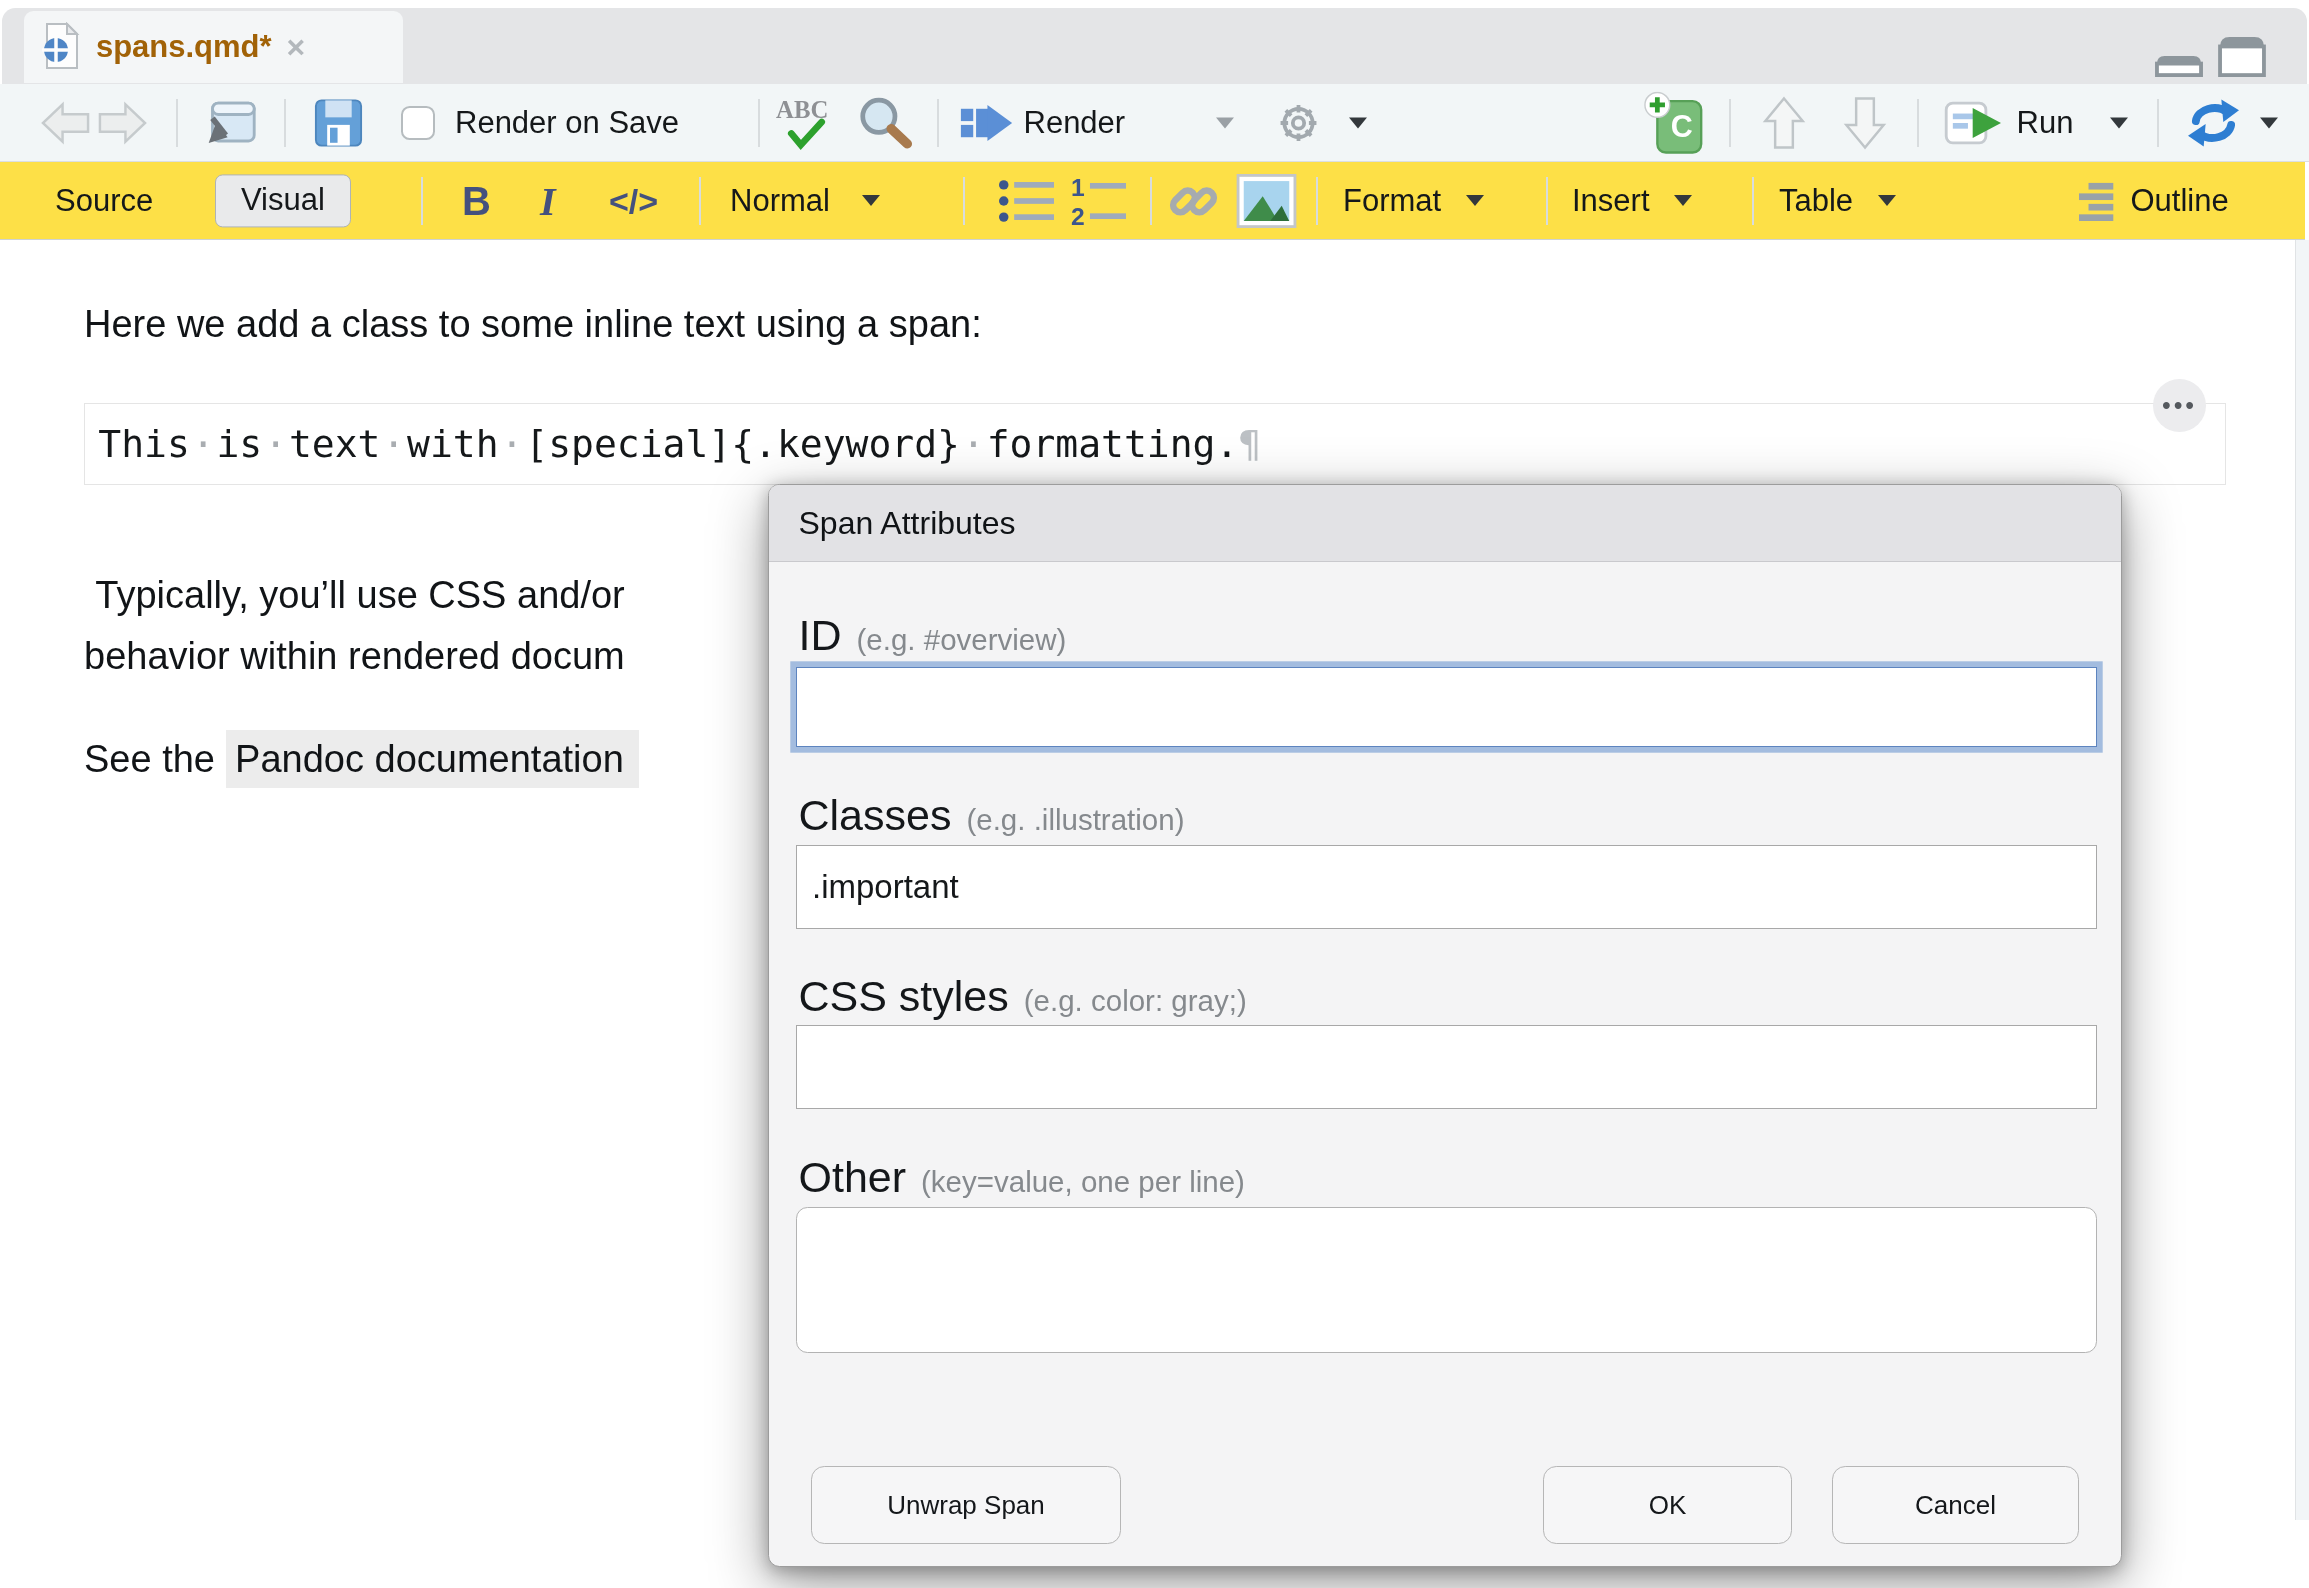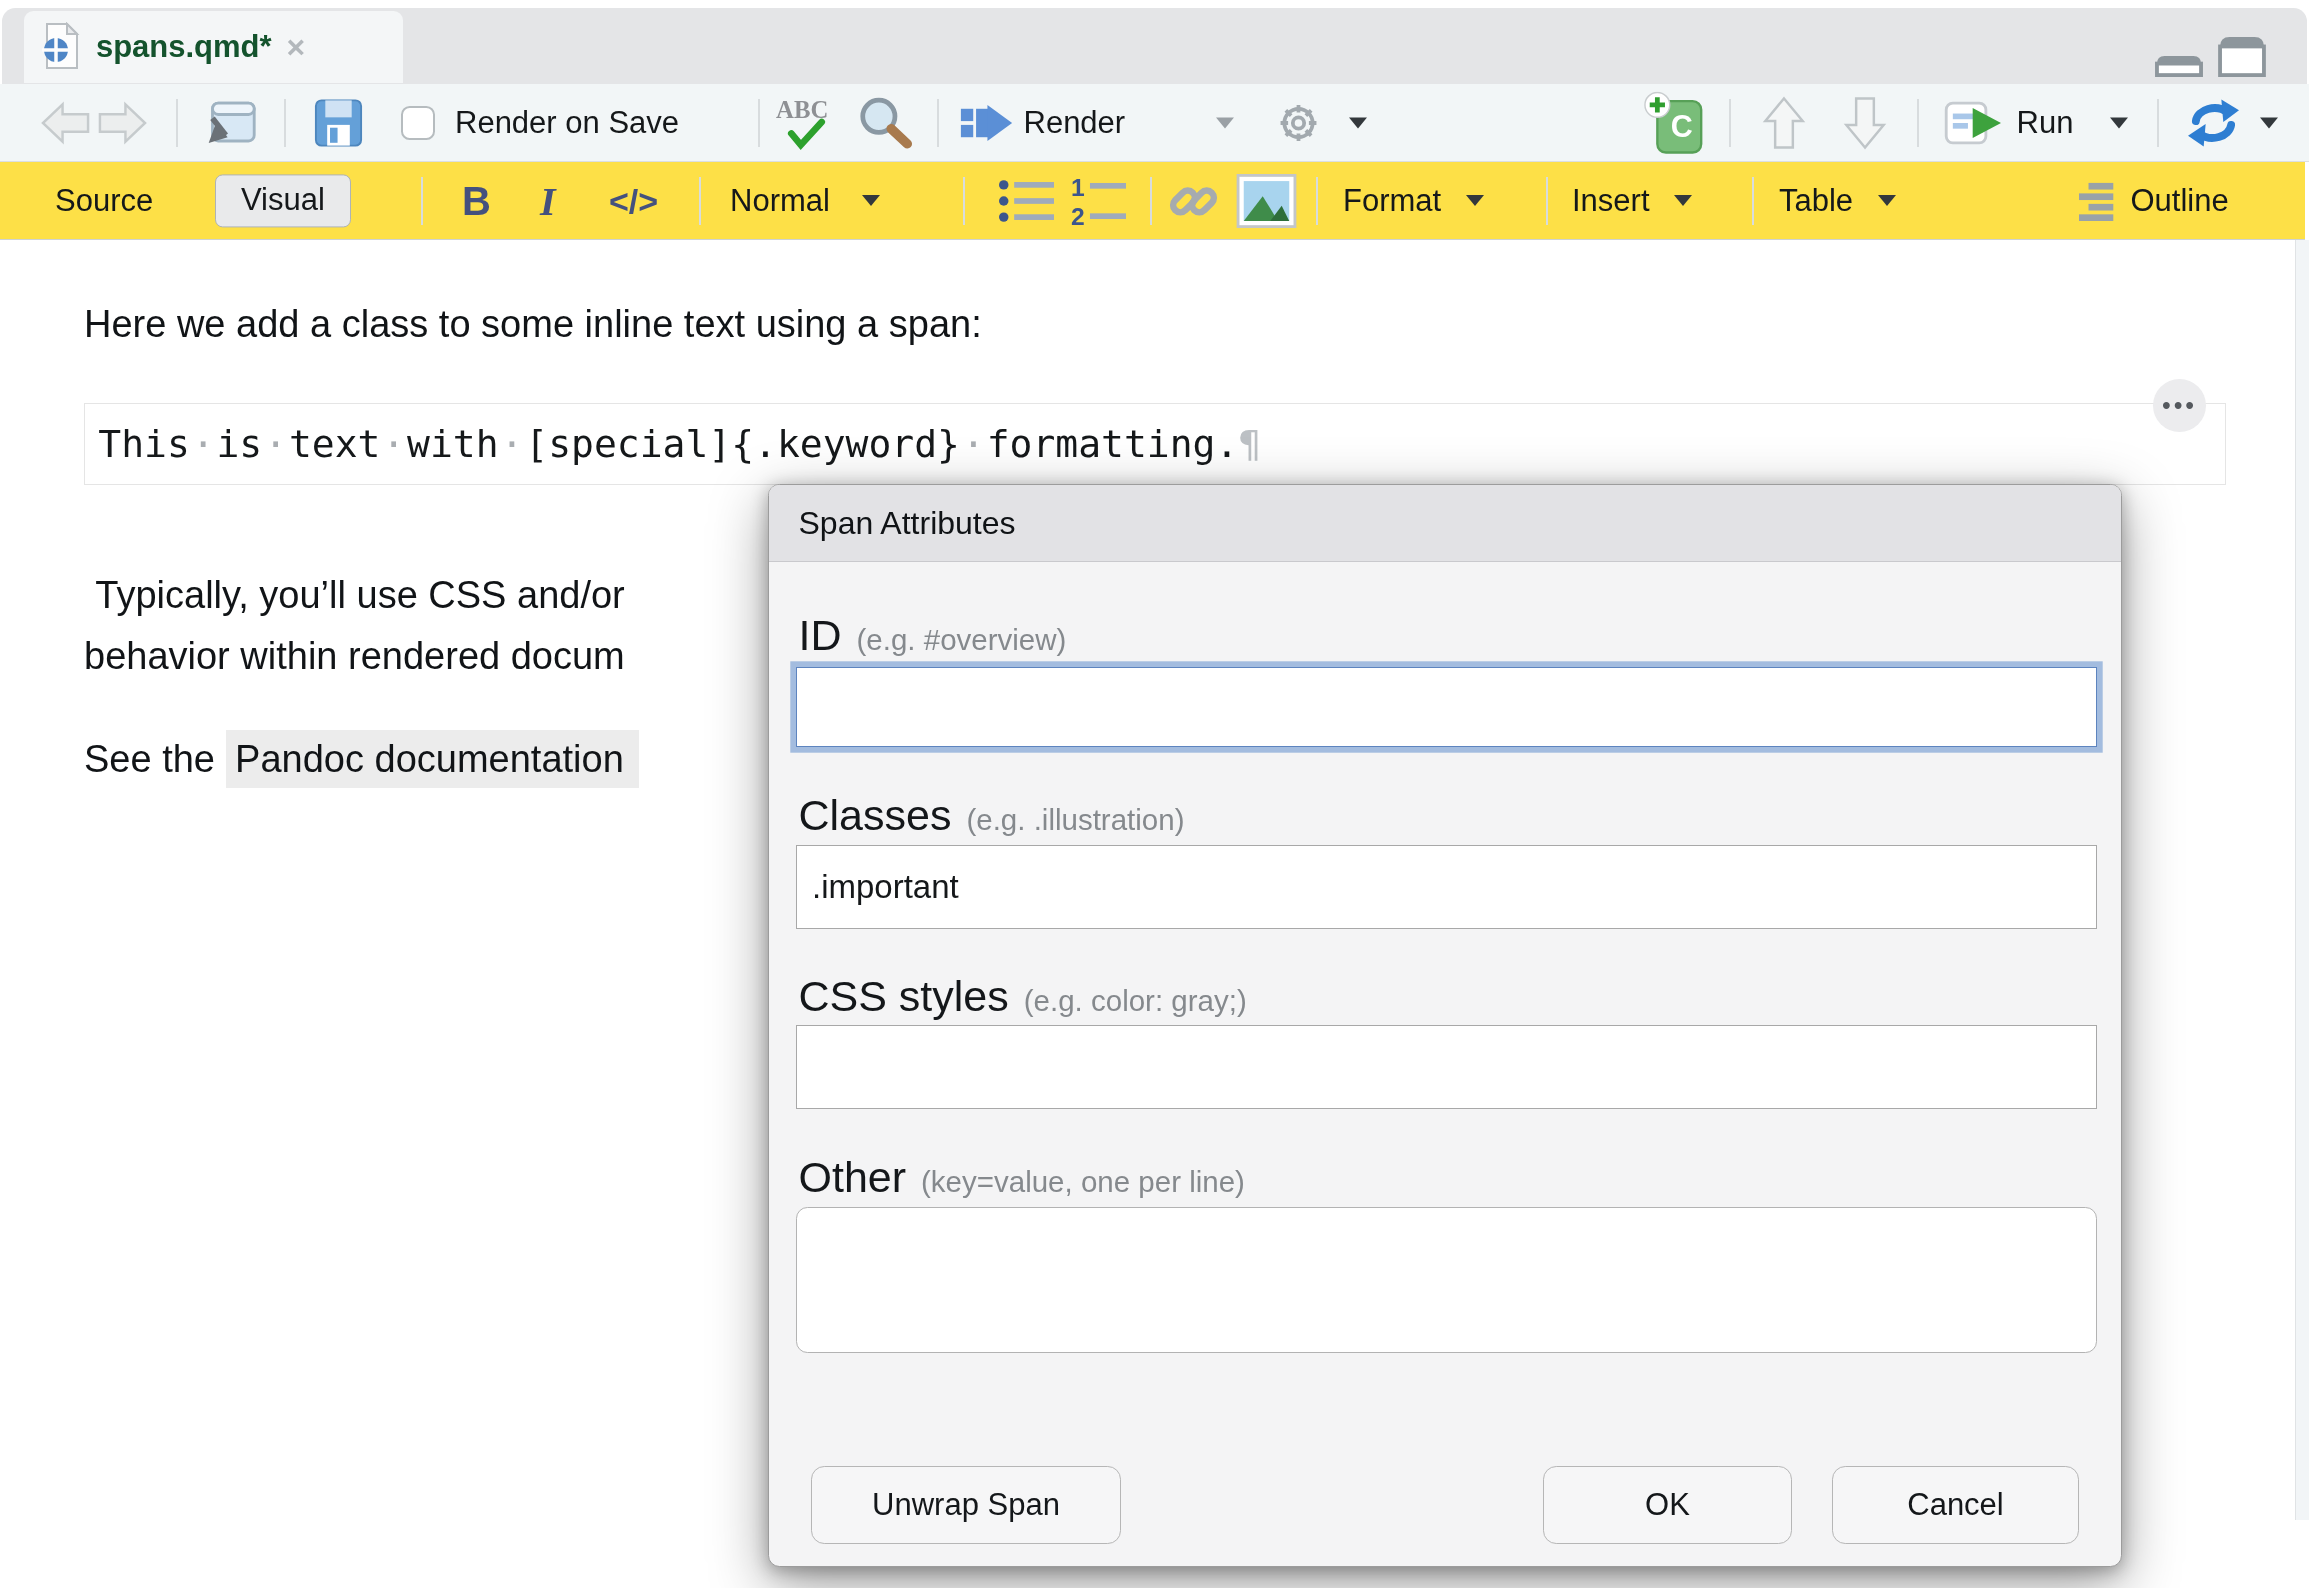--- a/index.html
+++ b/index.html
@@ -1,21 +1,21 @@
 <!DOCTYPE html>
 <html style="font-size:15px"><head>
 <meta charset="utf-8">
 <style>
   html,body{margin:0;padding:0;background:#ffffff;}
   #window{position:relative;width:2309px;height:1588px;background:#ffffff;font-family:"Liberation Sans",sans-serif;overflow:hidden;}
   .abs{position:absolute;}
   
   #tabstrip{left:1.9px;top:7.6px;width:2305px;height:76px;background:#e4e5e7;border-radius:13.3px 13.3px 0 0;}
   #tab{left:22px;top:3.8px;width:379px;height:72px;background:#f4f6f7;border-radius:9.5px 9.5px 0 0;display:flex;align-items:center;gap:15px;padding:0 17px;box-sizing:border-box;}
-  .tab-title{font-size:31px;color:#14532d;font-weight:bold;white-space:nowrap;}
+  .tab-title{font-size:31px;color:#a16207;font-weight:bold;white-space:nowrap;}
   .tab-close{font-size:32px;color:#b3b8bc;font-weight:bold;line-height:1;}
   .winbtn{display:block;}
   
   #toolbar1{left:0;top:84px;width:2309px;height:78px;background:#f2f6f7;border-bottom:1.9px solid #dbdfe1;box-sizing:border-box;}
   #toolbar2{left:0;top:162px;width:2305px;height:78px;background:#fde047;border-bottom:1.9px solid #cdd2d4;box-sizing:border-box;}
   .tbitem{position:absolute;top:50%;transform:translateY(-50%);display:flex;align-items:center;gap:9.5px;}
   .tb-sep{position:absolute;top:50%;transform:translateY(-50%);width:1.9px;height:48px;background:#d8dcde;}
   .tb-text{font-size:31px;color:#15181a;white-space:nowrap;}
   .caret{width:0;height:0;border-left:9.5px solid transparent;border-right:9.5px solid transparent;border-top:11.4px solid #33383c;}
   .caret.gray{border-top-color:#9aa0a5;}
@@ -39,21 +39,21 @@
   #status-left{position:absolute;left:30px;top:0;height:100%;display:flex;align-items:center;gap:13.3px;}
   
   #dialog{left:768px;top:484px;width:1354px;height:1083px;background:#f4f4f5;border:1.9px solid #9c9c9c;border-radius:11.4px;box-sizing:border-box;box-shadow:0 17px 57px rgba(0,0,0,0.38),0 3.8px 17px rgba(0,0,0,0.28);z-index:50;}
   #dialog-title{position:absolute;left:0;top:0;width:100%;height:77px;background:#e2e2e5;border-bottom:1.9px solid #c9c9cd;border-radius:9.5px 9.5px 0 0;box-sizing:border-box;display:flex;align-items:center;padding-left:29.5px;font-size:32px;color:#101316;}
   .dlg-label-row{position:absolute;left:29.5px;display:flex;align-items:baseline;gap:15px;}
   .dlg-label{font-size:43px;color:#14171a;}
   .dlg-hint{font-size:29.5px;color:#85898d;}
   .dlg-input{position:absolute;left:27px;width:1301px;height:84px;box-sizing:border-box;background:#fff;border:1.9px solid #a8a8a8;font-size:33px;color:#15181a;padding:0 15px;font-family:"Liberation Sans",sans-serif;}
   #id-input{height:80px;border:1.9px solid #5d84bf;box-shadow:0 0 0 5.7px #a3bcdf;outline:none;}
   #other-textarea{position:absolute;left:27px;width:1301px;height:146px;box-sizing:border-box;background:#fff;border:1.9px solid #b3b3b3;border-radius:11.4px;font-size:31px;color:#15181a;padding:11.4px 15px;resize:none;font-family:"Liberation Sans",sans-serif;}
-  .dlg-btn{position:absolute;top:981px;height:78px;box-sizing:border-box;background:#f6f6f7;border:1.9px solid #b6b6b6;border-radius:13.3px;font-size:31px;color:#14171a;font-family:"Liberation Sans",sans-serif;}
+  .dlg-btn{position:absolute;top:981px;height:78px;box-sizing:border-box;background:#f6f6f7;border:1.9px solid #b6b6b6;border-radius:13.3px;font-size:26px;color:#14171a;font-family:"Liberation Sans",sans-serif;}
 </style>
 </head>
 <body>
 
 <div id="window">
 
   <div class="abs" id="tabstrip">
     <div class="abs" id="tab">
       <span>
         <svg width="40" height="48" viewBox="0 0 40 48">

